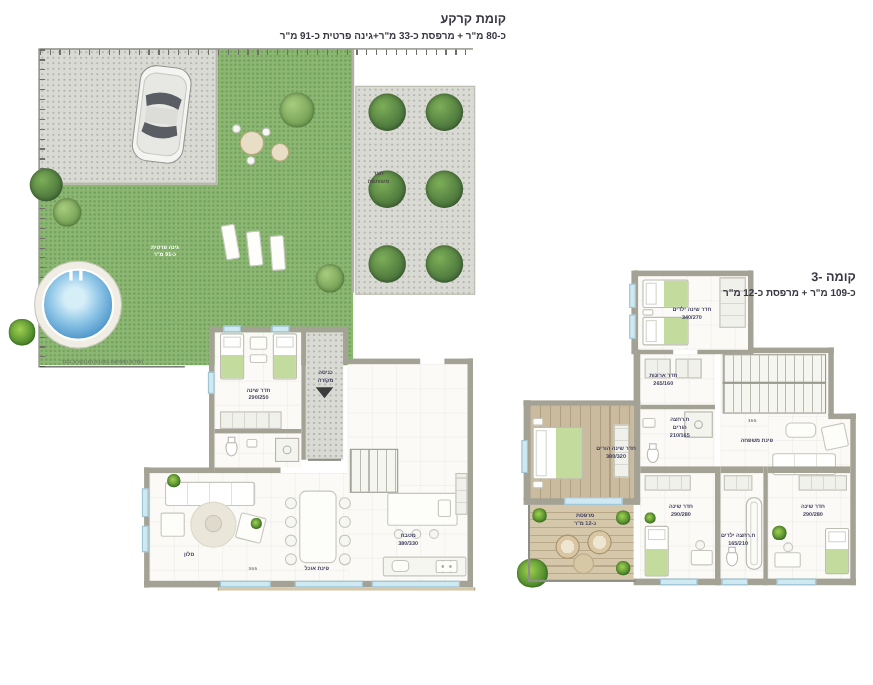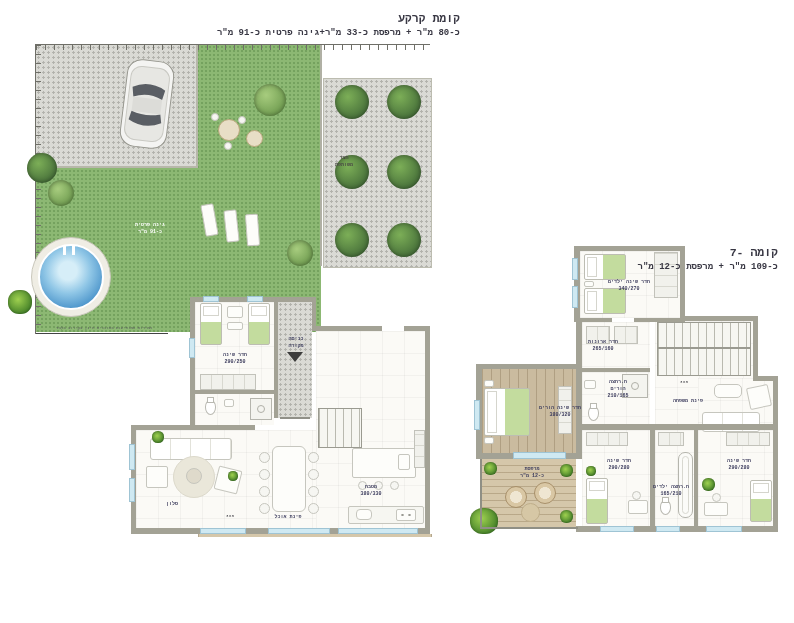--- a/index.html
+++ b/index.html
@@ -1,17 +1,17 @@
 <!DOCTYPE html>
 <html><head>
 <meta charset="utf-8">
 <style>
   html,body{margin:0;padding:0;background:#fff;}
   #stage{position:relative;width:794px;height:537px;background:#ffffff;overflow:hidden;
-         font-family:Liberation Mono, monospace;}
+         font-family:Liberation Sans, sans-serif;}
   .abs{position:absolute;}
   .room{position:absolute;background:#fbfaf6;
         background-image:linear-gradient(rgba(0,0,0,.035) 1px,transparent 1px),
                          linear-gradient(90deg,rgba(0,0,0,.035) 1px,transparent 1px);
         background-size:22px 22px;}
   .wall{position:absolute;background:#a3a295;}
   .grass{position:absolute;background:#8cb873;
          background-image:radial-gradient(rgba(56,104,42,.28) 1px,transparent 1.3px);
          background-size:4px 4px;}
   .paver{position:absolute;background:#dadad5;
@@ -367,17 +367,17 @@
       <span class="ll">פינת משפחה</span>
     </div>
     <div class="dim" style="left:680px;top:380px;">365</div>
   </div>
 
   <div class="title" style="right:334px;top:12px;">
     <div class="t1">קומת קרקע</div>
     <div class="t2">כ-80 מ"ר + מרפסת כ-33 מ"ר+גינה פרטית כ-91 מ"ר</div>
   </div>
   <div class="title" style="right:16px;top:246px;">
-    <div class="t1">קומה -7</div>
+    <div class="t1">קומה -3</div>
     <div class="t2">כ-109 מ"ר + מרפסת כ-12 מ"ר</div>
   </div>
 
 </div>
 
 </body></html>

